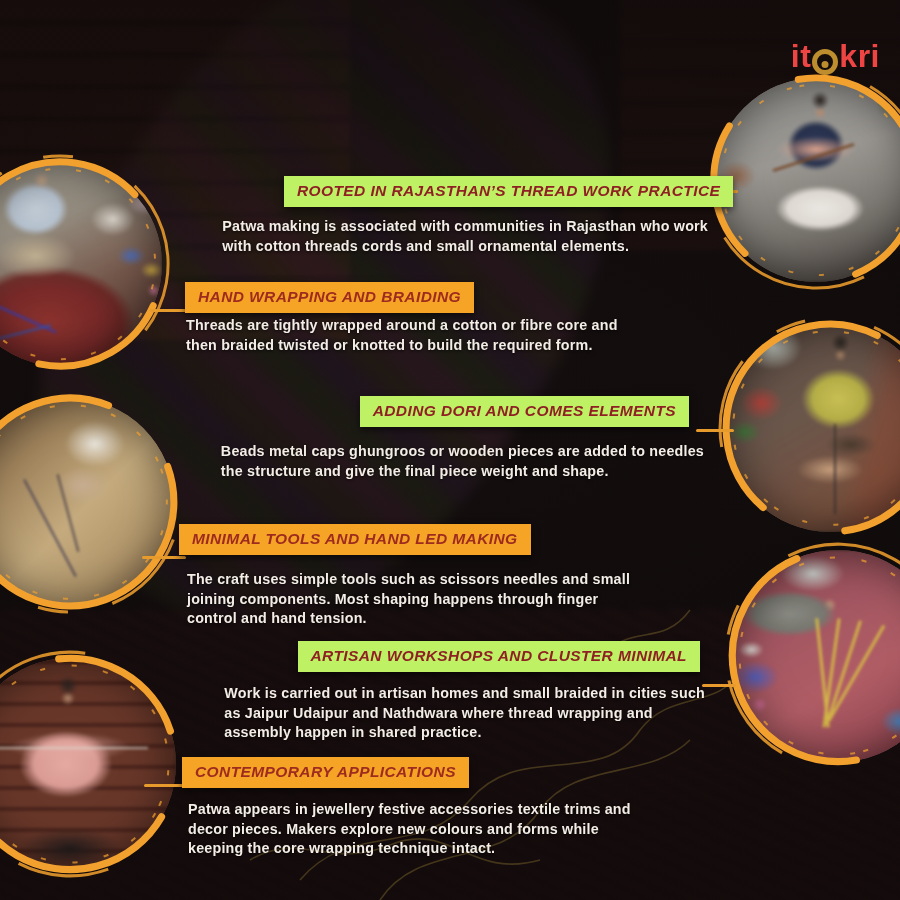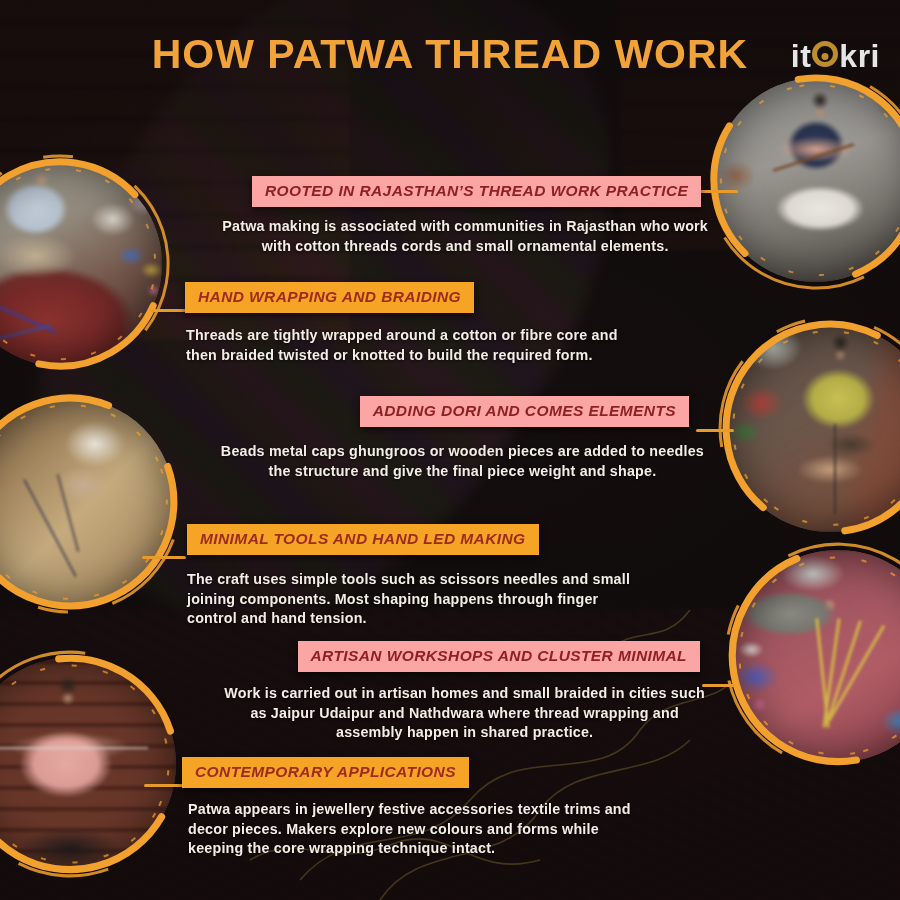--- a/index.html
+++ b/index.html
@@ -25,35 +25,35 @@
       repeating-linear-gradient(25deg, rgba(90,35,40,.5) 0 7px, rgba(40,14,18,.6) 7px 14px),
       linear-gradient(180deg, rgba(35,14,16,.2), #2c1015);}
   .bg-shade{inset:0;background:
       radial-gradient(ellipse 700px 420px at 50% 46%, rgba(20,14,14,.25), rgba(14,9,9,.6)),
       linear-gradient(180deg, rgba(16,10,10,.55) 0%, rgba(16,10,10,.35) 30%, rgba(14,9,10,.55) 100%);}
   .squiggles{position:absolute;left:0;top:0;pointer-events:none;}
 
   
   .title{position:absolute;left:0;right:0;top:27px;text-align:center;color:#F1A33A;
          font-size:41px;line-height:54px;font-weight:bold;letter-spacing:1px;}
-  .logo{position:absolute;top:38px;right:20px;color:#e5e5e5;font-size:32px;font-weight:bold;
-        letter-spacing:.5px;display:flex;align-items:flex-start;}
+  .logo{position:absolute;top:38px;right:20px;color:#ef4444;font-size:32px;font-weight:bold;
+        letter-spacing:.5px;display:flex;align-items:flex-end;}
   .logo-o{display:inline-block;width:16px;height:16px;border:5px solid #BE8E2E;border-radius:50%;
           position:relative;margin:3px 1px 0;}
   .logo-o::after{content:"";position:absolute;width:7px;height:7px;background:#BE8E2E;border-radius:50%;
           left:50%;top:55%;transform:translate(-50%,-30%);}
 
   
   .badge{position:absolute;font-style:italic;font-weight:bold;font-size:15.5px;letter-spacing:.4px;
          padding:6px 13px 7px;white-space:nowrap;color:#8F2125;box-shadow:0 3px 7px rgba(0,0,0,.55);}
-  .badge.cream{background:#fca5a5;}
+  .badge.cream{background:#bef264;margin-left:32px;}
   .badge.orange{background:#F6A425;color:#9E2B1F;text-align:right;}
   .body-text{position:absolute;color:#F3EDE6;font-weight:bold;font-size:14.3px;line-height:19.5px;
          letter-spacing:.2px;white-space:pre-line;text-shadow:0 1px 3px rgba(0,0,0,.7);}
-  .align-r{text-align:center;}
+  .align-r{text-align:left;}
 
   .connector{position:absolute;height:3px;background:#E89B2D;border-radius:2px;}
 
   
   .photo-wrap{position:absolute;}
   .photo{position:absolute;inset:0;border-radius:50%;overflow:hidden;background:#3a2e26;}
   .photo::after{content:"";position:absolute;inset:0;border-radius:50%;
       box-shadow:inset 0 0 46px rgba(0,0,0,.55);}
   .ph{position:absolute;inset:0;filter:blur(1.6px) saturate(.92);}
   .detail{position:absolute;}
@@ -145,21 +145,20 @@
   <svg class="squiggles" width="900" height="900">
     <g fill="none" stroke="#b59a3e" stroke-width="1.6" opacity="0.3">
       <path d="M300,880 C350,820 420,860 470,800 C520,740 600,790 640,730 C670,690 720,710 740,670"></path>
       <path d="M380,900 C420,840 500,870 540,810 C575,760 650,780 690,740"></path>
       <path d="M250,860 C300,830 330,870 390,845 C450,820 470,880 540,860"></path>
       <path d="M600,660 C630,620 660,650 690,610"></path>
     </g>
   </svg>
 
   <div class="title">
-    <div>HOW PATWA THREAD WORK</div>
   </div>
   <div class="logo">
       <span>it</span>
       <span class="logo-o"></span>
       <span>kri</span>
     </div>
 
   <div class="photo-wrap" style="left:-42px;top:162px;width:204px;height:204px">
     <div class="photo">
         <div class="ph ph-lt">
@@ -251,32 +250,32 @@
   <div class="connector" style="left:144px;top:784px;width:42px"></div>
 
   <section>
     <div class="badge cream" style="left:252px;top:176px">ROOTED IN RAJASTHAN’S THREAD WORK PRACTICE</div>
     <div class="body-text align-r" style="right:192px;top:217px">Patwa making is associated with communities in Rajasthan who work
 with cotton threads cords and small ornamental elements.</div>
   </section>
 
   <section>
     <div class="badge orange" style="left:185px;top:282px">HAND WRAPPING AND BRAIDING</div>
-    <div class="body-text" style="left:186px;top:326px">Threads are tightly wrapped around a cotton or fibre core and
+    <div class="body-text" style="left:186px;top:316px">Threads are tightly wrapped around a cotton or fibre core and
 then braided twisted or knotted to build the required form.</div>
   </section>
 
   <section>
     <div class="badge cream" style="right:211px;top:396px">ADDING DORI AND COMES ELEMENTS</div>
     <div class="body-text align-r" style="right:196px;top:442px">Beads metal caps ghungroos or wooden pieces are added to needles
 the structure and give the final piece weight and shape.</div>
   </section>
 
   <section>
-    <div class="badge orange" style="left:187px;top:524px">MINIMAL TOOLS AND HAND LED MAKING</div>
+    <div class="badge orange" style="left:179px;top:524px">MINIMAL TOOLS AND HAND LED MAKING</div>
     <div class="body-text" style="left:187px;top:570px">The craft uses simple tools such as scissors needles and small
 joining components. Most shaping happens through finger
 control and hand tension.</div>
   </section>
 
   <section>
     <div class="badge cream" style="right:200px;top:641px">ARTISAN WORKSHOPS AND CLUSTER MINIMAL</div>
     <div class="body-text align-r" style="right:195px;top:684px">Work is carried out in artisan homes and small braided in cities such
 as Jaipur Udaipur and Nathdwara where thread wrapping and
 assembly happen in shared practice.</div>

